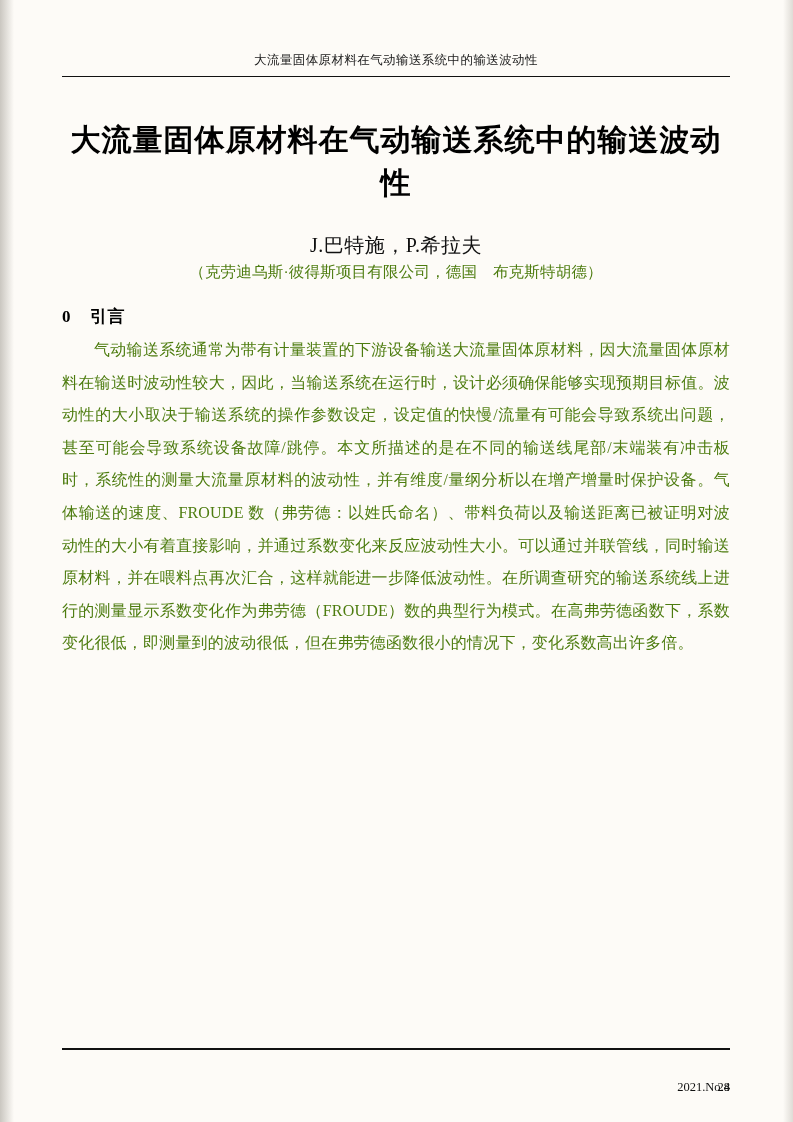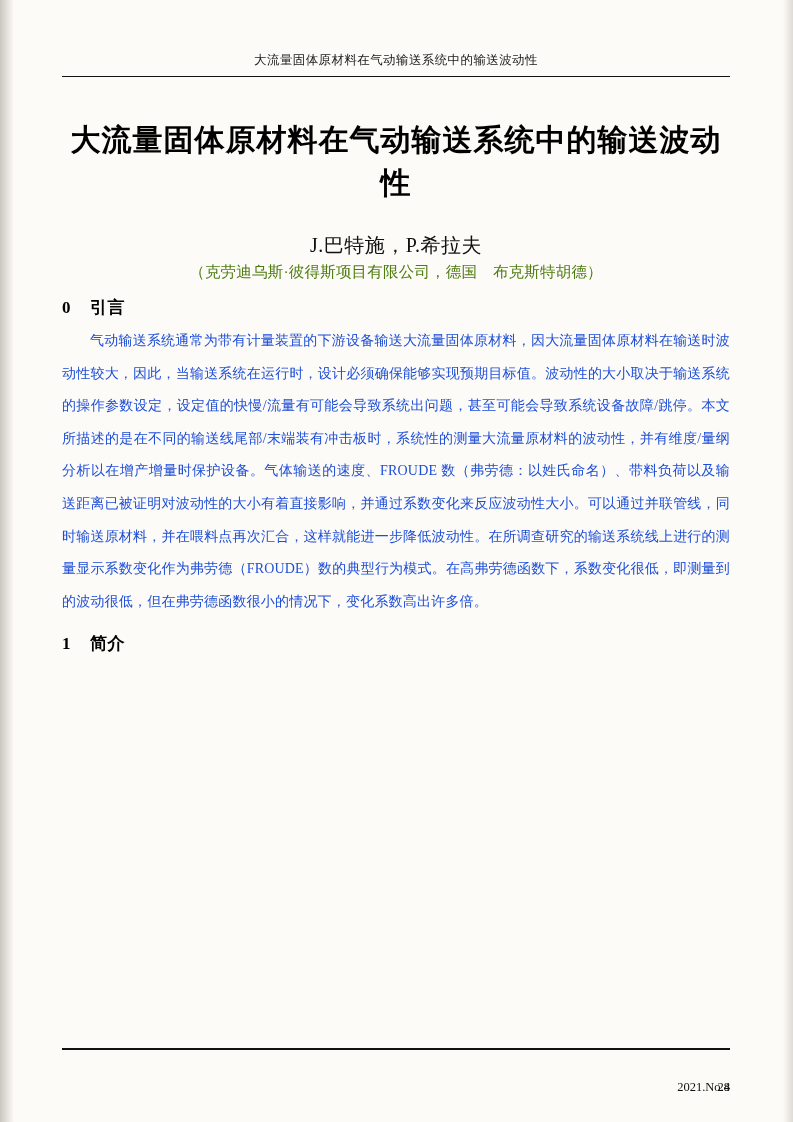--- a/index.html
+++ b/index.html
@@ -96,43 +96,43 @@
     width: 668px;
     text-align: center;
     font-size: 15.5px;
     color: #4d7c0f;
     letter-spacing: .2px;
   }
 
   
   .body-flow {
     position: absolute;
-    top: 296px;
+    top: 305px;
     left: 0;
     width: 668px;
   }
   h2.sec {
     font-size: 17px;
     font-weight: bold;
     margin: 0 0 6px 0;
     color: #000;
     letter-spacing: .5px;
   }
   h2.sec .num {
     display: inline-block;
     min-width: 28px;
   }
   p.para {
     margin: 0 0 2px 0;
-    font-size: 14px;
+    font-size: 16px;
     line-height: 32.6px;
     text-align: justify;
     text-justify: inter-ideograph;
     text-indent: 2em;
-    color: #1d4ed8;
+    color: #4d7c0f;
     letter-spacing: .2px;
   }
   .sec-gap {
     height: 12px;
   }
 
   
   .footer-rule {
     position: absolute;
     bottom: 72px;
@@ -176,23 +176,20 @@
 
     <div class="body-flow">
 
       <h2 class="sec">
         <span class="num">0</span><span>引言</span>
       </h2>
       <p class="para">气动输送系统通常为带有计量装置的下游设备输送大流量固体原材料，因大流量固体原材料在输送时波动性较大，因此，当输送系统在运行时，设计必须确保能够实现预期目标值。波动性的大小取决于输送系统的操作参数设定，设定值的快慢/流量有可能会导致系统出问题，甚至可能会导致系统设备故障/跳停。本文所描述的是在不同的输送线尾部/末端装有冲击板时，系统性的测量大流量原材料的波动性，并有维度/量纲分析以在增产增量时保护设备。气体输送的速度、FROUDE 数（弗劳德：以姓氏命名）、带料负荷以及输送距离已被证明对波动性的大小有着直接影响，并通过系数变化来反应波动性大小。可以通过并联管线，同时输送原材料，并在喂料点再次汇合，这样就能进一步降低波动性。在所调查研究的输送系统线上进行的测量显示系数变化作为弗劳德（FROUDE）数的典型行为模式。在高弗劳德函数下，系数变化很低，即测量到的波动很低，但在弗劳德函数很小的情况下，变化系数高出许多倍。</p>
 
       <div class="sec-gap"></div>
 
-      <h2 class="sec">
-        <span class="num">1</span><span>简介</span>
-      </h2>
 
     </div>
 
     <div class="footer-rule"></div>
     <div class="footer">
       <span class="pagenum">28</span>
       <span class="issue">2021.No.4</span>
     </div>
 
   </div>

